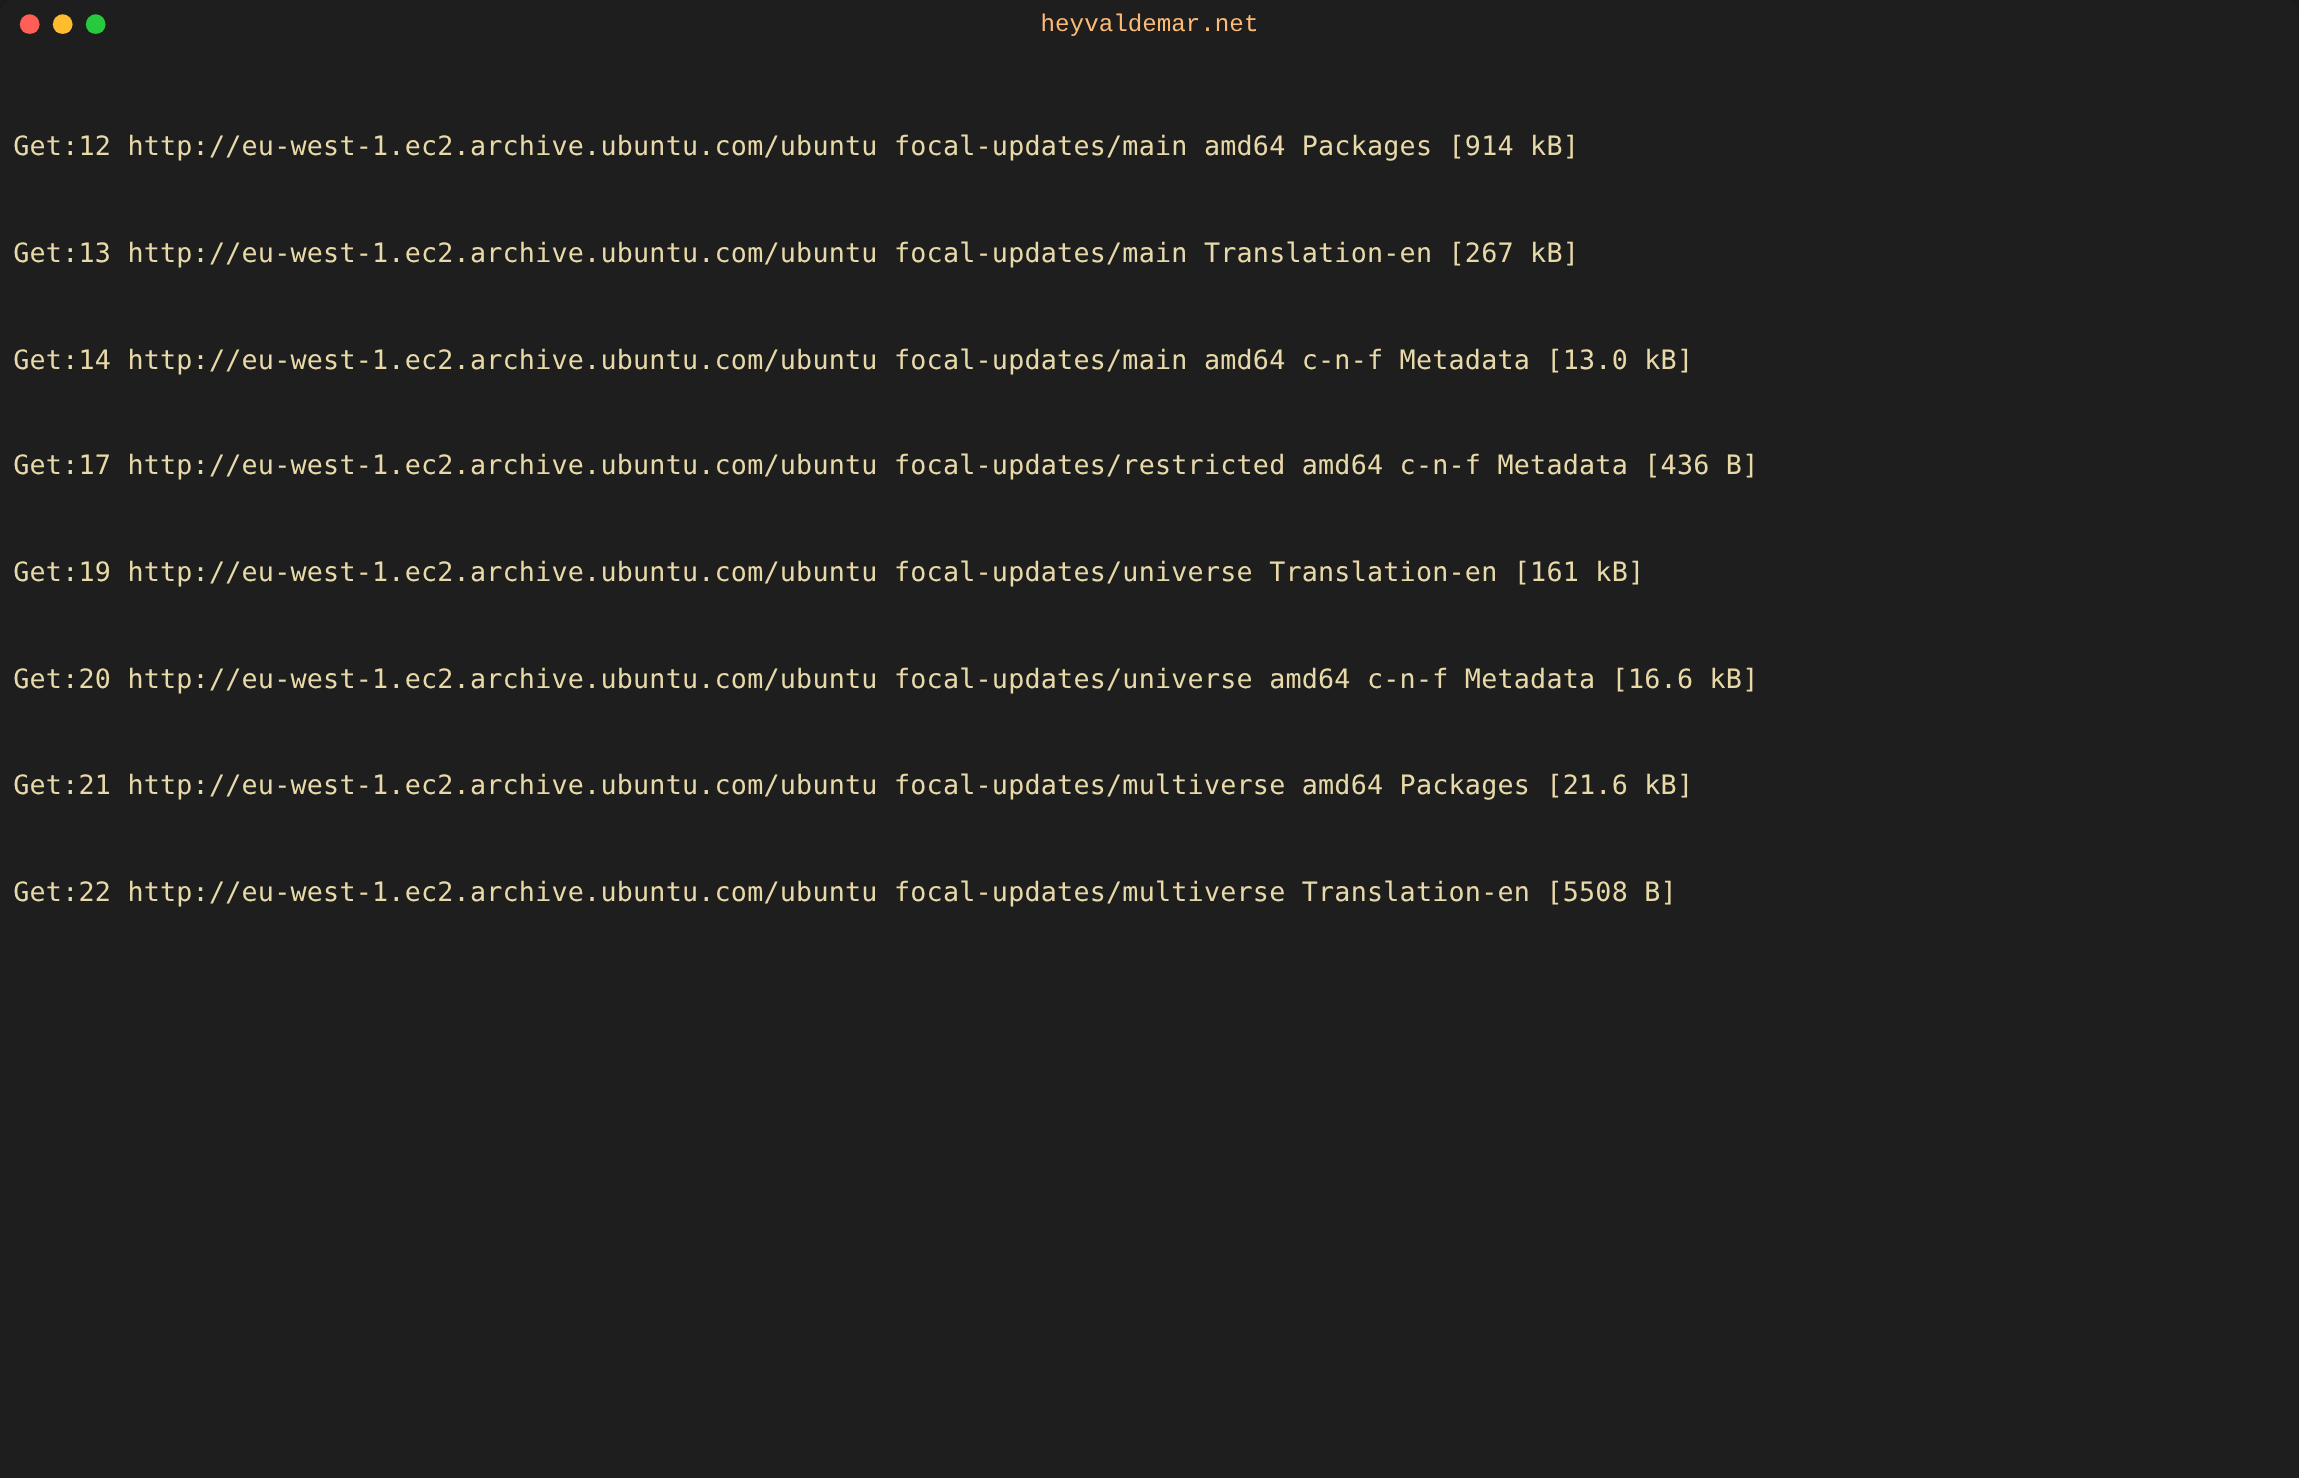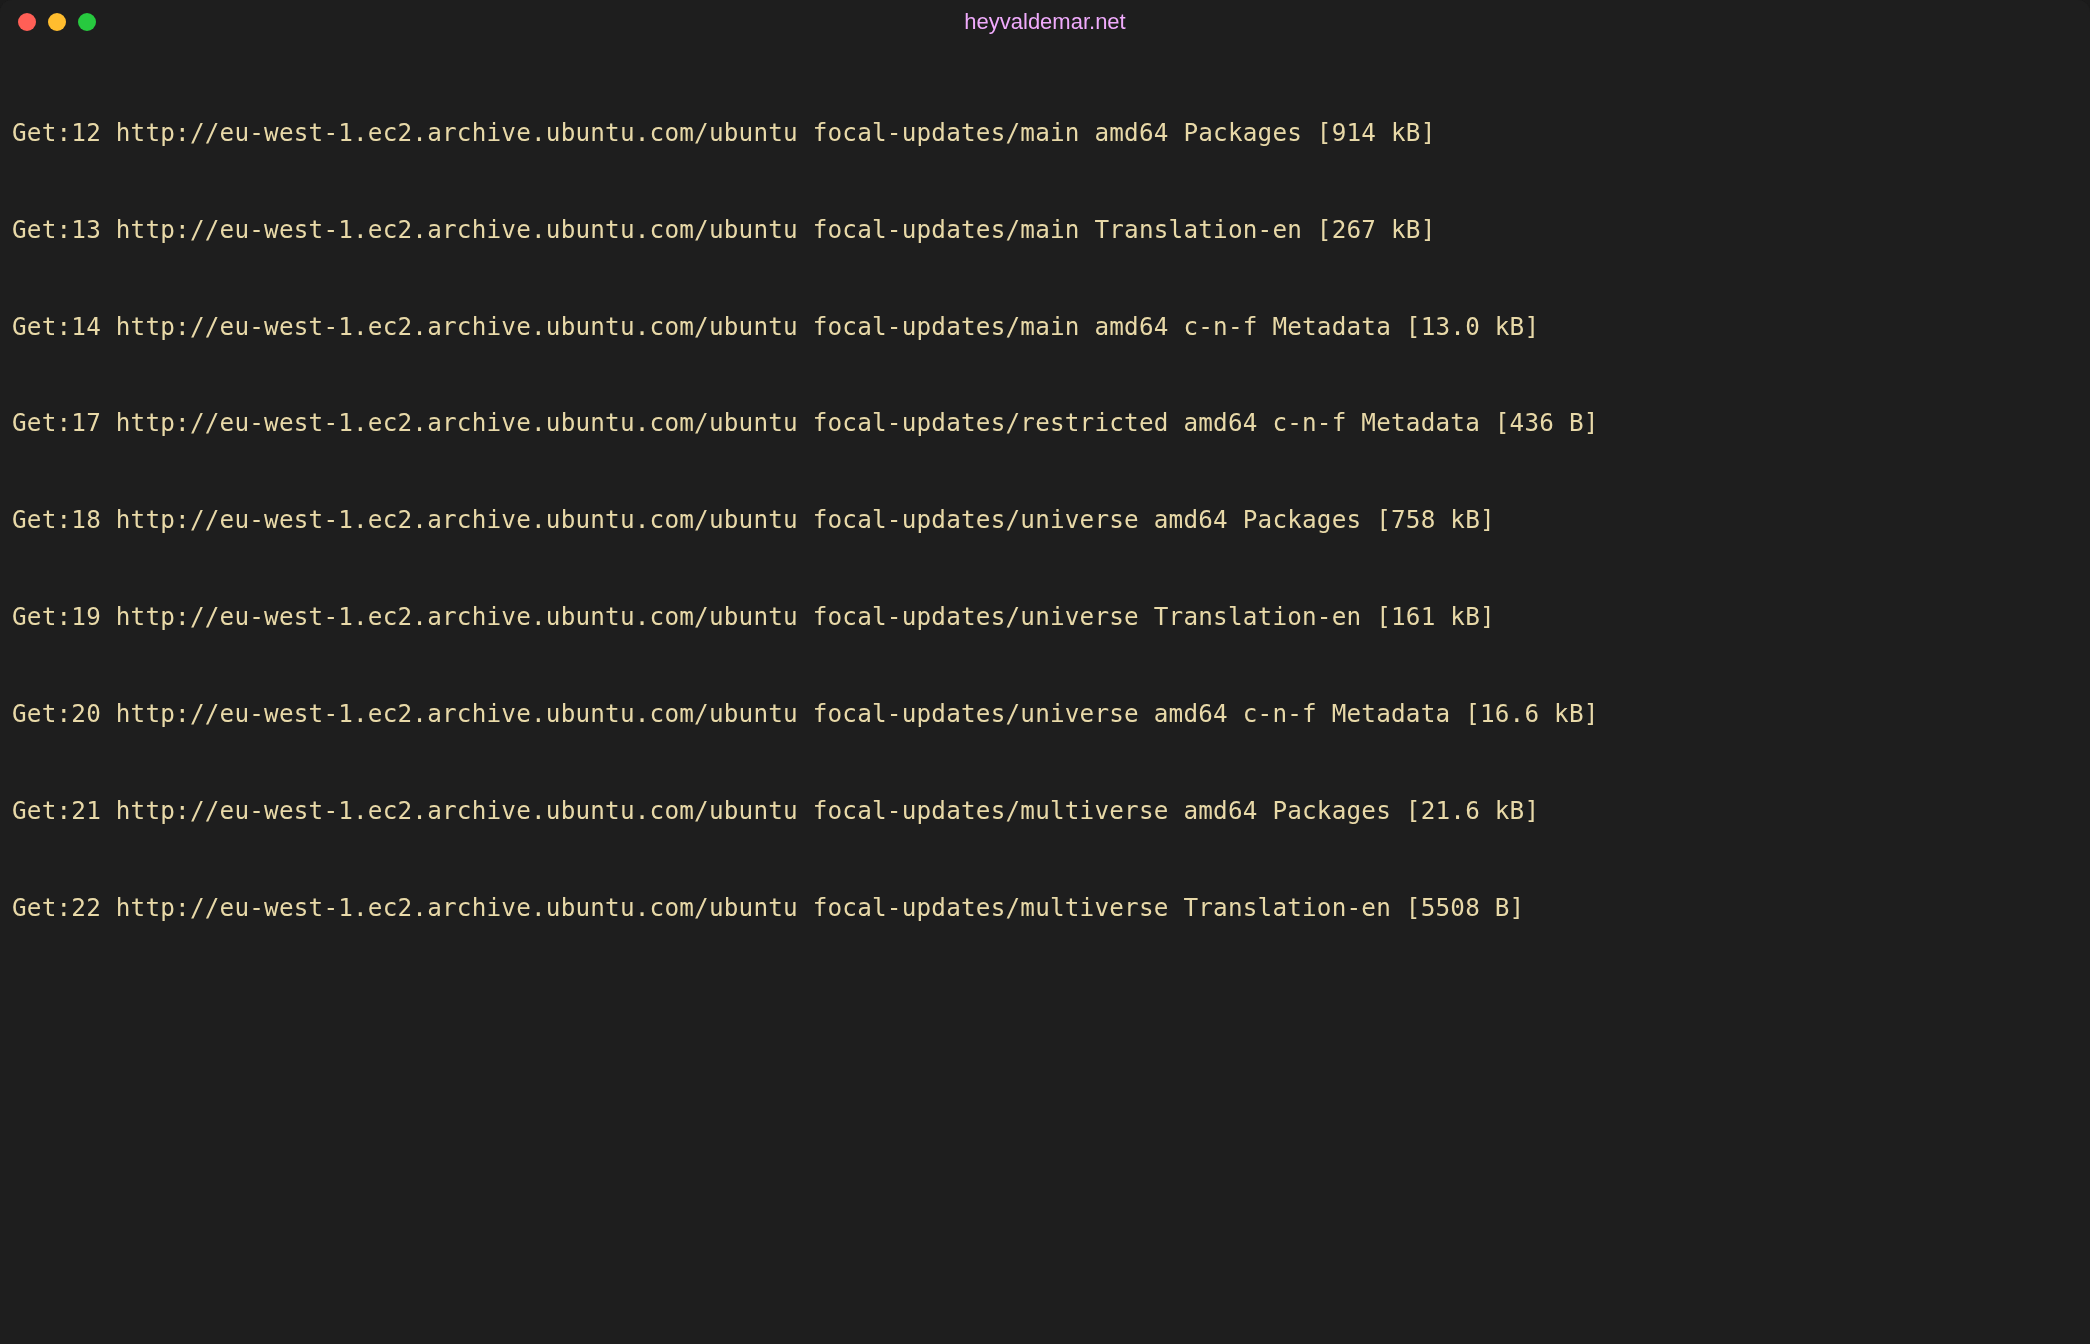--- a/index.html
+++ b/index.html
@@ -40,24 +40,24 @@
       height: 18px;
       border-radius: 50%;
     }
     .tl-red { background: #ff5f56; }
     .tl-yellow { background: #ffbd2e; }
     .tl-green { background: #27c93f; }
     .title-text {
       position: absolute;
       left: 50%;
       transform: translateX(-50%);
-      color: #f0abfc;
+      color: #fdba74;
       font-size: 22px;
       font-weight: 500;
-      font-family: Liberation Sans, sans-serif;
+      font-family: Liberation Mono, monospace;
     }
     .terminal-body {
       padding: 8px 12px 14px 12px;
       font-size: 24.3px;
       line-height: 1.33;
       color: #e8d9a8;
       white-space: pre;
       font-family: "Menlo", "Monaco", "Consolas", monospace;
       letter-spacing: 0.2px;
     }
@@ -75,21 +75,20 @@
       <div class="traffic-light tl-yellow"></div>
       <div class="traffic-light tl-green"></div>
     </div>
     <div class="title-text">heyvaldemar.net</div>
   </div>
   <div class="terminal-body">
     <span class="line">Get:12 http://eu-west-1.ec2.archive.ubuntu.com/ubuntu focal-updates/main amd64 Packages [914 kB]</span>
     <span class="line">Get:13 http://eu-west-1.ec2.archive.ubuntu.com/ubuntu focal-updates/main Translation-en [267 kB]</span>
     <span class="line">Get:14 http://eu-west-1.ec2.archive.ubuntu.com/ubuntu focal-updates/main amd64 c-n-f Metadata [13.0 kB]</span>
     <span class="line">Get:17 http://eu-west-1.ec2.archive.ubuntu.com/ubuntu focal-updates/restricted amd64 c-n-f Metadata [436 B]</span>
-    <span class="line">Get:18 http://eu-west-1.ec2.archive.ubuntu.com/ubuntu focal-updates/universe amd64 Packages [758 kB]</span>
     <span class="line">Get:19 http://eu-west-1.ec2.archive.ubuntu.com/ubuntu focal-updates/universe Translation-en [161 kB]</span>
     <span class="line">Get:20 http://eu-west-1.ec2.archive.ubuntu.com/ubuntu focal-updates/universe amd64 c-n-f Metadata [16.6 kB]</span>
     <span class="line">Get:21 http://eu-west-1.ec2.archive.ubuntu.com/ubuntu focal-updates/multiverse amd64 Packages [21.6 kB]</span>
     <span class="line">Get:22 http://eu-west-1.ec2.archive.ubuntu.com/ubuntu focal-updates/multiverse Translation-en [5508 B]</span>
     
     
     
     
     
     

